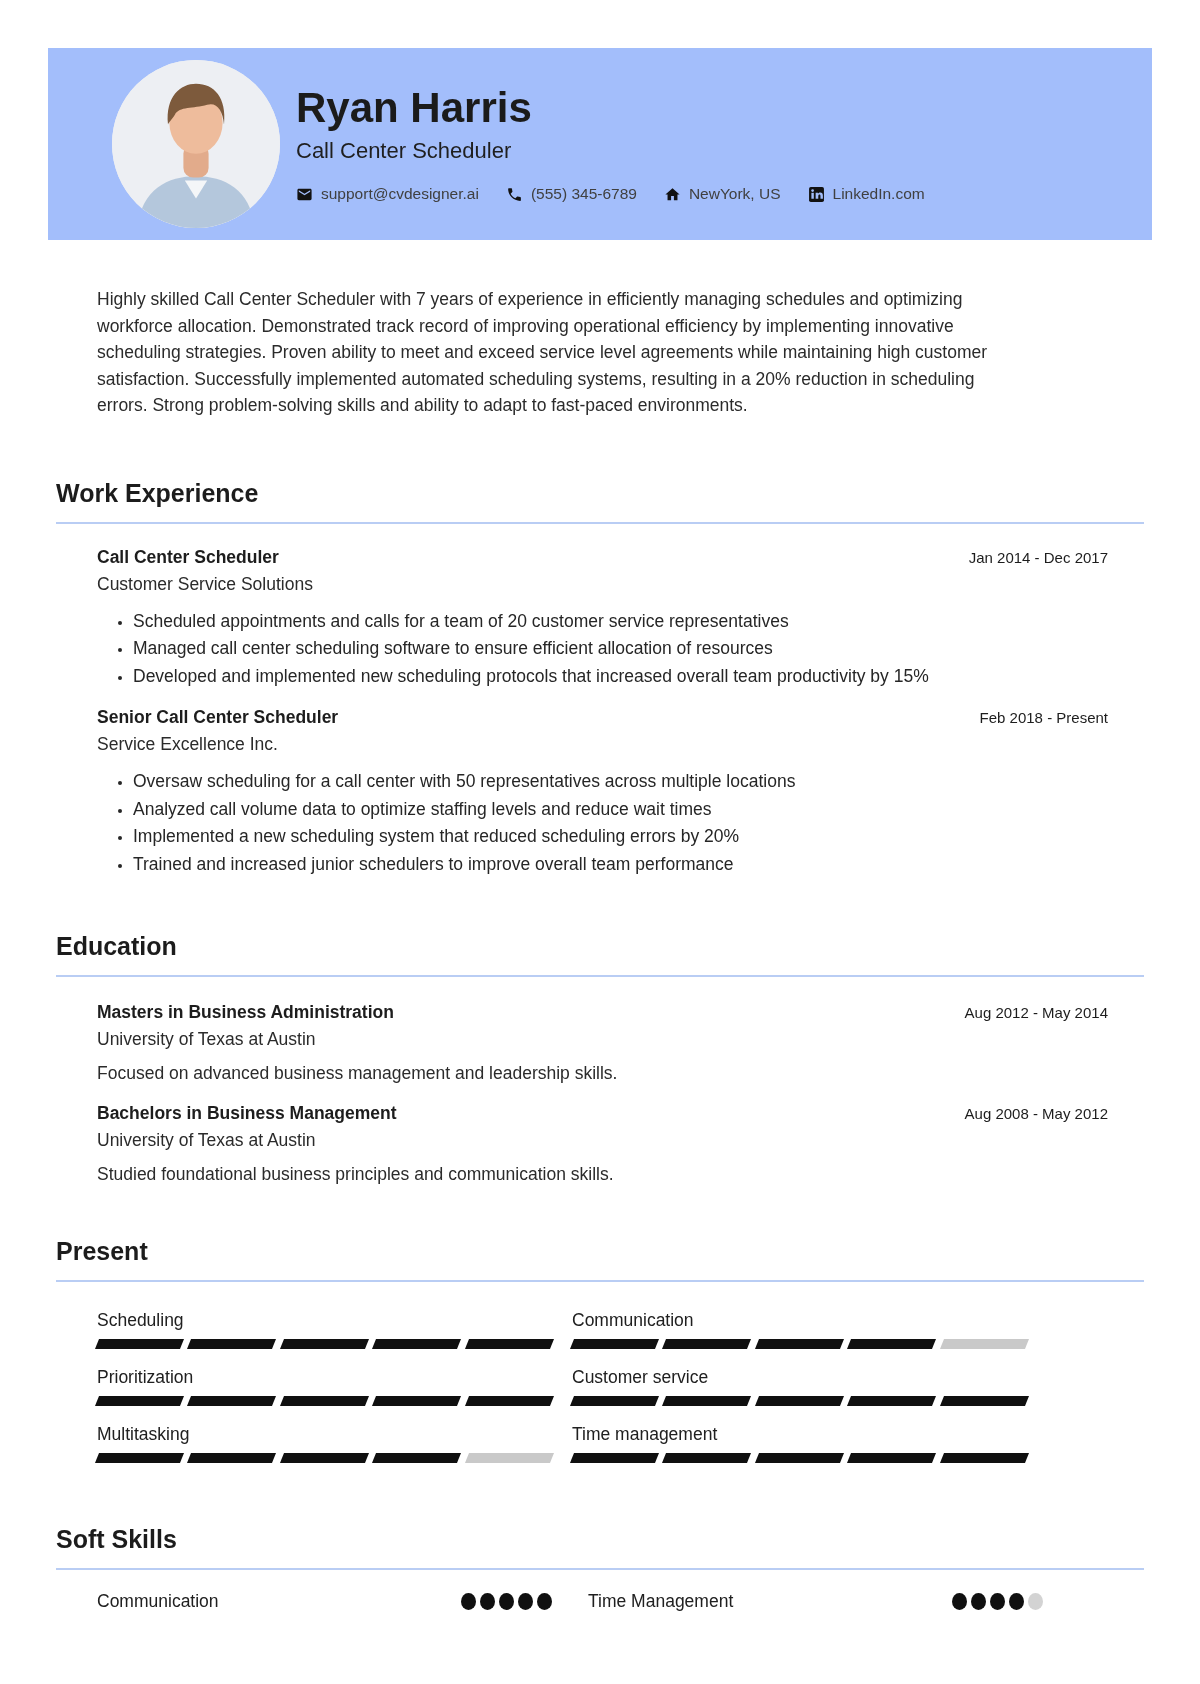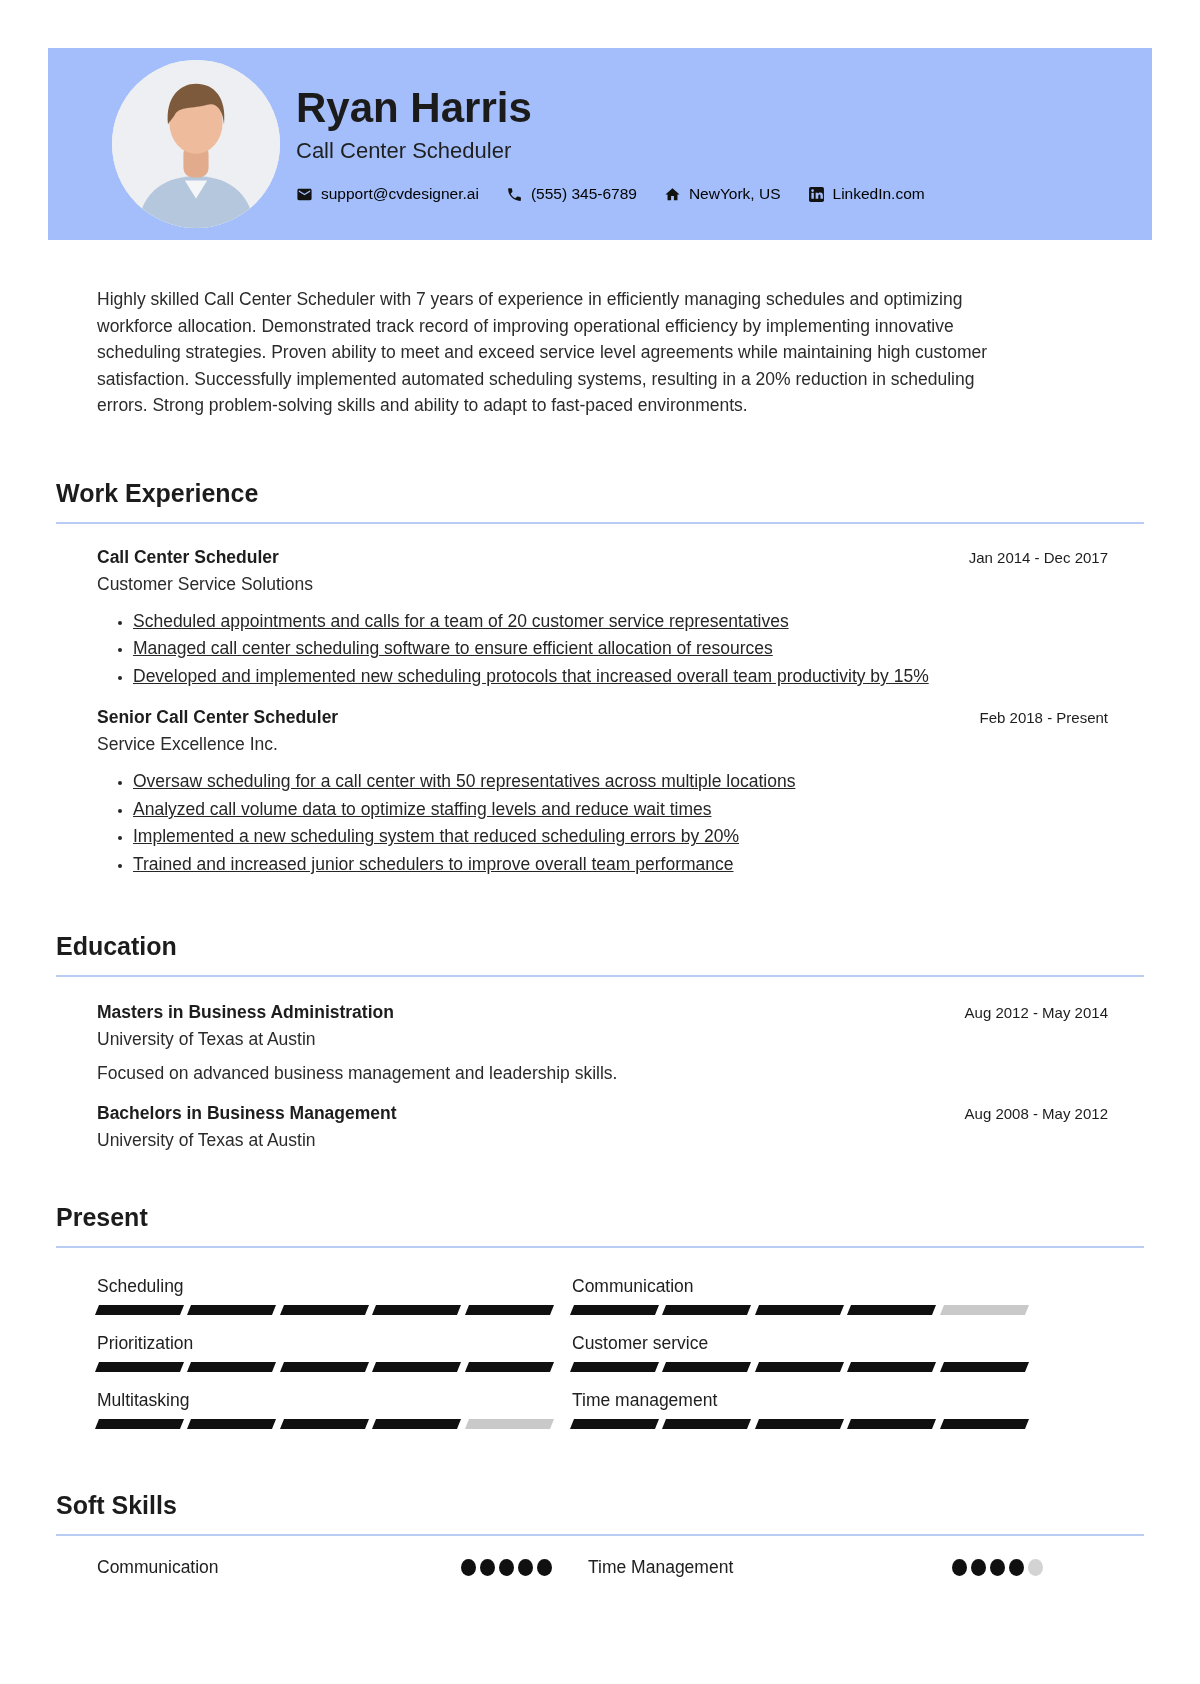--- a/index.html
+++ b/index.html
@@ -25,21 +25,21 @@
     background: #edeff3;
   }
   .avatar svg { display: block; }
   .hero-text { margin-left: 16px; }
   .person-name {
     margin: 0; font-size: 42px; font-weight: 700; color: #1b1b1b; line-height: 1.1;
   }
   .person-title { font-size: 22px; color: #1f1f1f; margin-top: 7px; }
   .contact-row {
     display: flex; align-items: center; gap: 27px;
-    margin-top: 21px; font-size: 15.5px; color: #000000;
+    margin-top: 21px; font-size: 15.5px; color: #404040;
   }
   .contact { display: flex; align-items: center; gap: 8px; white-space: nowrap; }
   .cicon svg { width: 17px; height: 17px; display: block; }
 
   .content { margin: 0 56px; }
   .summary {
     margin: 46px 0 0 41px;
     width: 932px;
     font-size: 17.5px; line-height: 1.52; color: #2b2b2b;
   }
@@ -54,21 +54,21 @@
   .mt-soft  { margin-top: 44px; }
   .sec-body { margin: 22px 0 0 41px; }
   .sec-body.edu { margin-top: 24px; }
 
   .entry + .entry { margin-top: 18px; }
   .entry-head { display: flex; justify-content: space-between; align-items: baseline; }
   .entry-title { margin: 0; font-size: 17.5px; font-weight: 700; color: #1d1d1d; line-height: 22px; }
   .entry-date { font-size: 15px; color: #1d1d1d; margin-right: 36px; white-space: nowrap; }
   .entry-org { font-size: 17.5px; color: #2b2b2b; margin-top: 5px; line-height: 22px; }
   ul.bullets { margin: 14px 0 0 0; padding-left: 36px; }
-  ul.bullets li { font-size: 17.5px; line-height: 1.4; margin-bottom: 3px; color: #262626; text-decoration: underline; }
+  ul.bullets li { font-size: 17.5px; line-height: 1.4; margin-bottom: 3px; color: #262626; }
   ul.bullets li::marker { font-size: 13px; }
   .entry-desc { margin: 12px 0 0 0; font-size: 17.5px; color: #2b2b2b; line-height: 22px; }
 
   .skills-grid {
     margin: 28px 0 0 41px;
     display: grid; grid-template-columns: 455px 455px; column-gap: 20px;
   }
   .skill { margin-bottom: 18px; }
   .skill-name { font-size: 17.5px; line-height: 20px; color: #202020; margin-bottom: 9px; }
   .skill-bar { display: flex; gap: 7px; height: 10px; }
@@ -191,20 +191,21 @@
           </div>
           <div class="entry-org">University of Texas at Austin</div>
           <p class="entry-desc">Focused on advanced business management and leadership skills.</p>
         </article>
         <article class="entry">
           <div class="entry-head">
             <h3 class="entry-title">Bachelors in Business Management</h3>
             <span class="entry-date">Aug 2008 - May 2012</span>
           </div>
           <div class="entry-org">University of Texas at Austin</div>
+          <p class="entry-desc">Studied foundational business principles and communication skills.</p>
         </article>
       </div>
     </section>
 
     <section>
       <h2 class="sec-h mt-skill">Present</h2>
       <div class="skills-grid">
         <div class="skill">
           <div class="skill-name">Scheduling</div>
           <div class="skill-bar">

